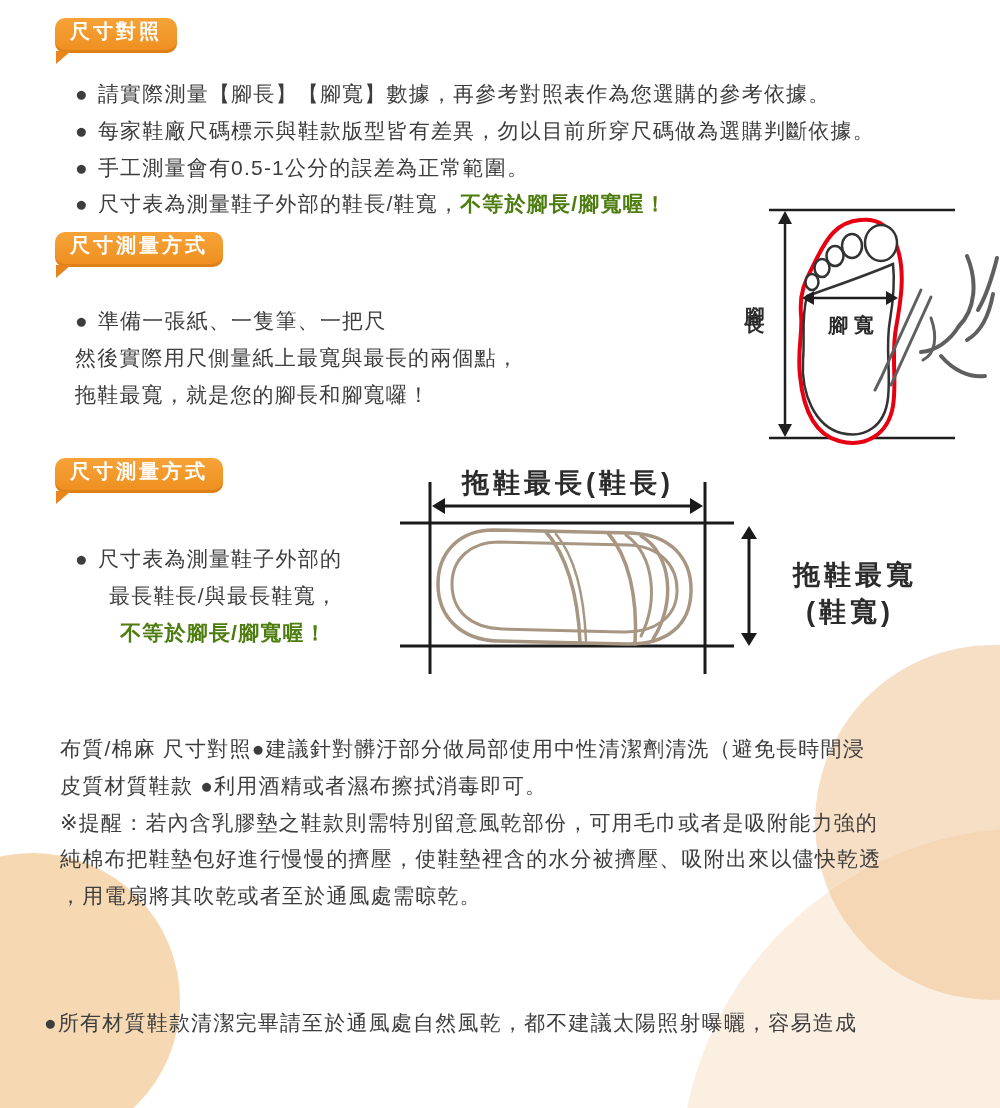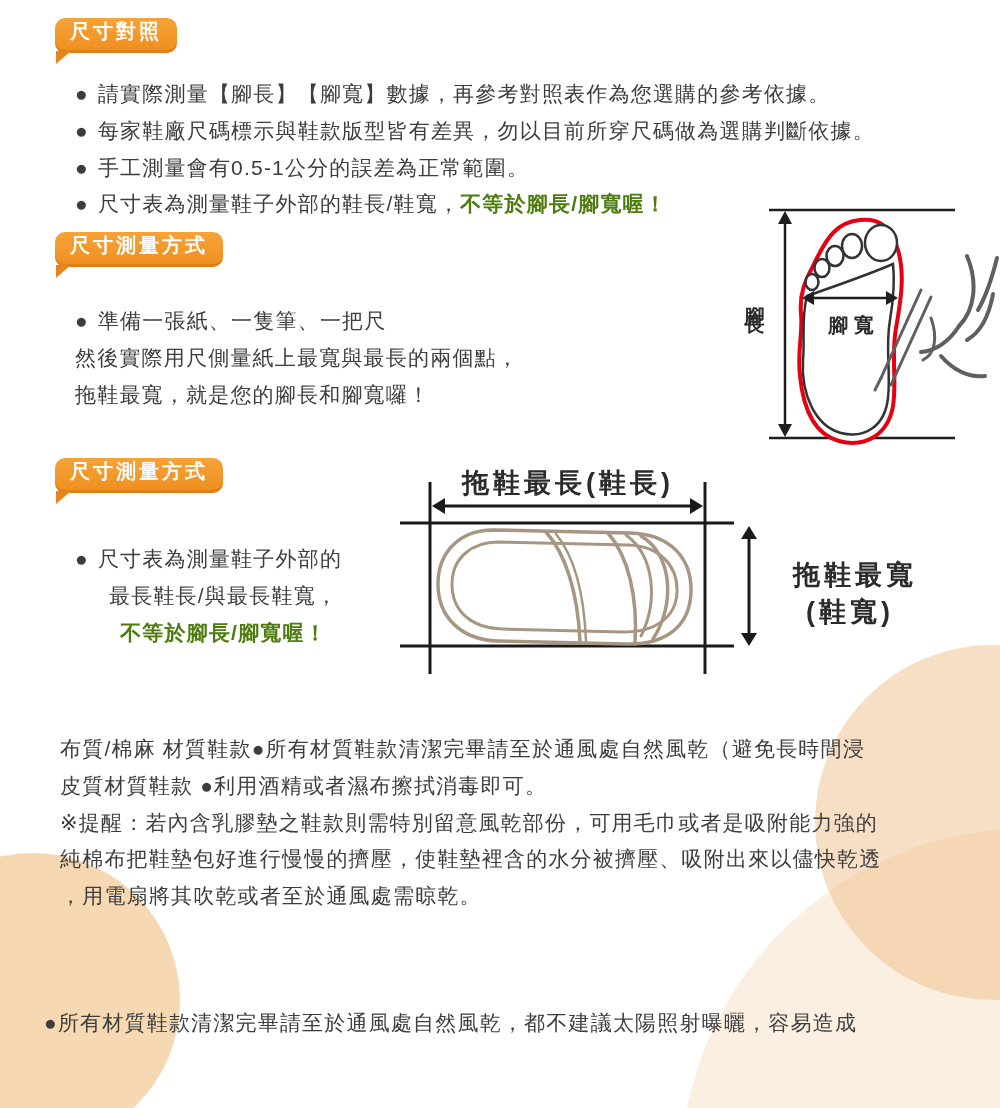--- a/index.html
+++ b/index.html
@@ -148,21 +148,21 @@
       <path d="M100,86 C74,86 54,102 54,128 C54,156 74,172 104,173 L224,176 C256,177 278,162 279,136 C280,110 262,90 230,89 Z" stroke-width="3"></path>
       <path d="M148,76 C168,98 180,138 182,186"></path>
       <path d="M158,78 C176,100 186,136 188,185" stroke-width="2.5"></path>
       <path d="M210,77 C230,100 240,140 237,188"></path>
       <path d="M243,80 C274,98 278,148 255,183"></path>
       <path d="M228,79 C257,100 260,146 243,180" stroke-width="3"></path>
     </g>
   </svg>
 
   <div class="tblock" style="left:60px;top:731px;">
-    <div class="tline">布質/棉麻 材質鞋款●所有材質鞋款清潔完畢請至於通風處自然風乾（避免長時間浸</div>
+    <div class="tline">布質/棉麻 尺寸對照●建議針對髒汙部分做局部使用中性清潔劑清洗（避免長時間浸</div>
     <div class="tline">皮質材質鞋款 ●利用酒精或者濕布擦拭消毒即可。</div>
     <div class="tline">※提醒：若內含乳膠墊之鞋款則需特別留意風乾部份，可用毛巾或者是吸附能力強的</div>
     <div class="tline">純棉布把鞋墊包好進行慢慢的擠壓，使鞋墊裡含的水分被擠壓、吸附出來以儘快乾透</div>
     <div class="tline">，用電扇將其吹乾或者至於通風處需晾乾。</div>
   </div>
   <div class="tblock" style="left:44px;top:1005px;">
     <div class="tline">●所有材質鞋款清潔完畢請至於通風處自然風乾，都不建議太陽照射曝曬，容易造成</div>
   </div>
 
 </div>

